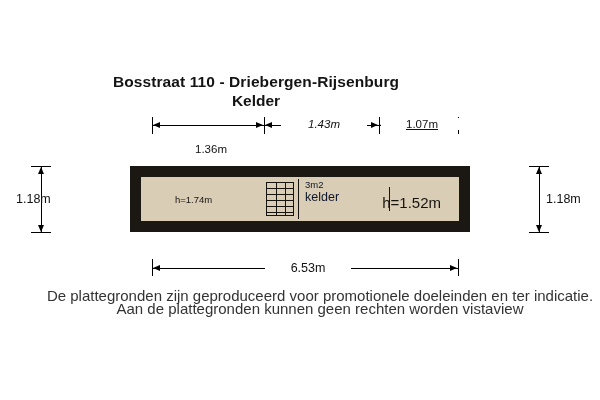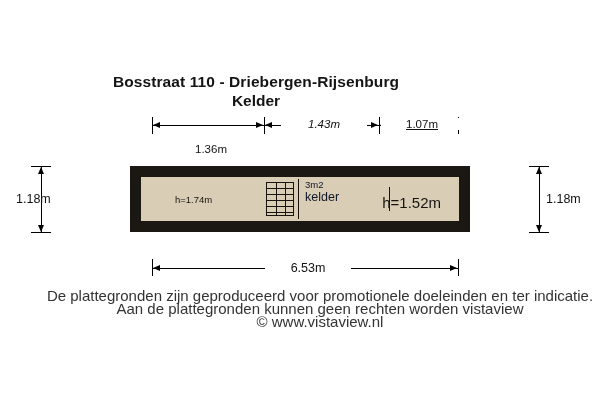--- a/index.html
+++ b/index.html
@@ -279,16 +279,15 @@
     <div class="tick" style="left:458px; top:259px; height:17px;"></div>
     <div class="dim-line" style="left:152px; top:268px; width:306px;"></div>
     <div class="arrow-l" style="left:153px; top:265px;"></div>
     <div class="arrow-r" style="left:450px; top:265px;"></div>
     <div class="dim-label" style="left:265px; top:261px; width:80px; font-size:12.5px;">6.53m</div>
   </div>
 
   <div class="footer">
     <div>De plattegronden zijn geproduceerd voor promotionele doeleinden en ter indicatie.</div>
     <div>Aan de plattegronden kunnen geen rechten worden vistaview</div>
-    <div>© www.vistaview.nl</div>
   </div>
 
 </div>
 
 </body></html>

